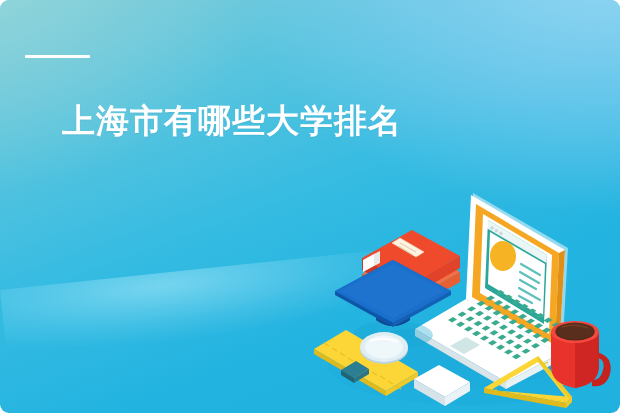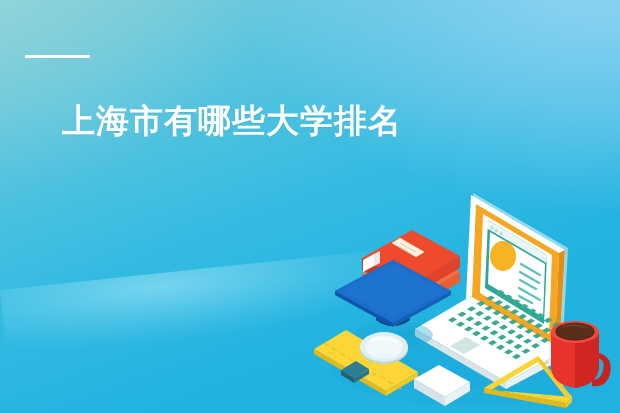--- a/index.html
+++ b/index.html
@@ -6,20 +6,21 @@
     margin: 0;
     padding: 0;
     background: #ffffff;
   }
   #banner {
     position: relative;
     width: 620px;
     height: 413px;
     overflow: hidden;
     font-family: "Liberation Sans", "DejaVu Sans", sans-serif;
+    border-radius: 9px;
   }
   
   .bg-base {
     position: absolute;
     inset: 0;
     background: linear-gradient(160deg, #7fccd8 0%, #5bc5de 22%, #35bbe2 48%, #22b3e0 72%, #20b1df 100%);
   }
   .bg-tint-tr {
     position: absolute;
     inset: 0;

